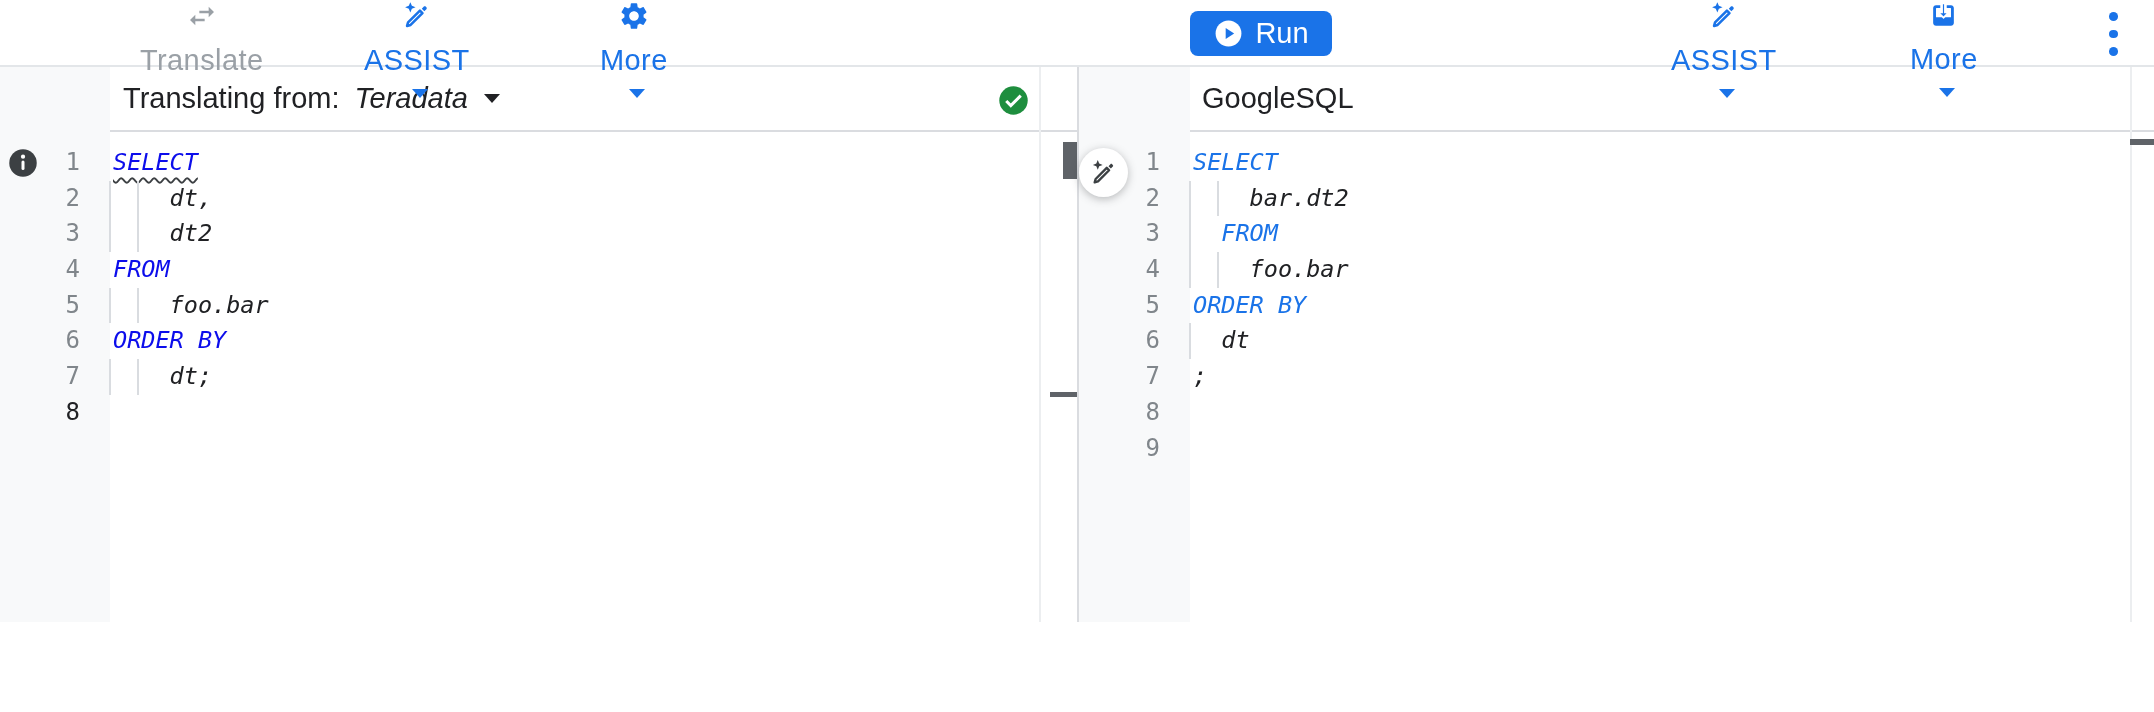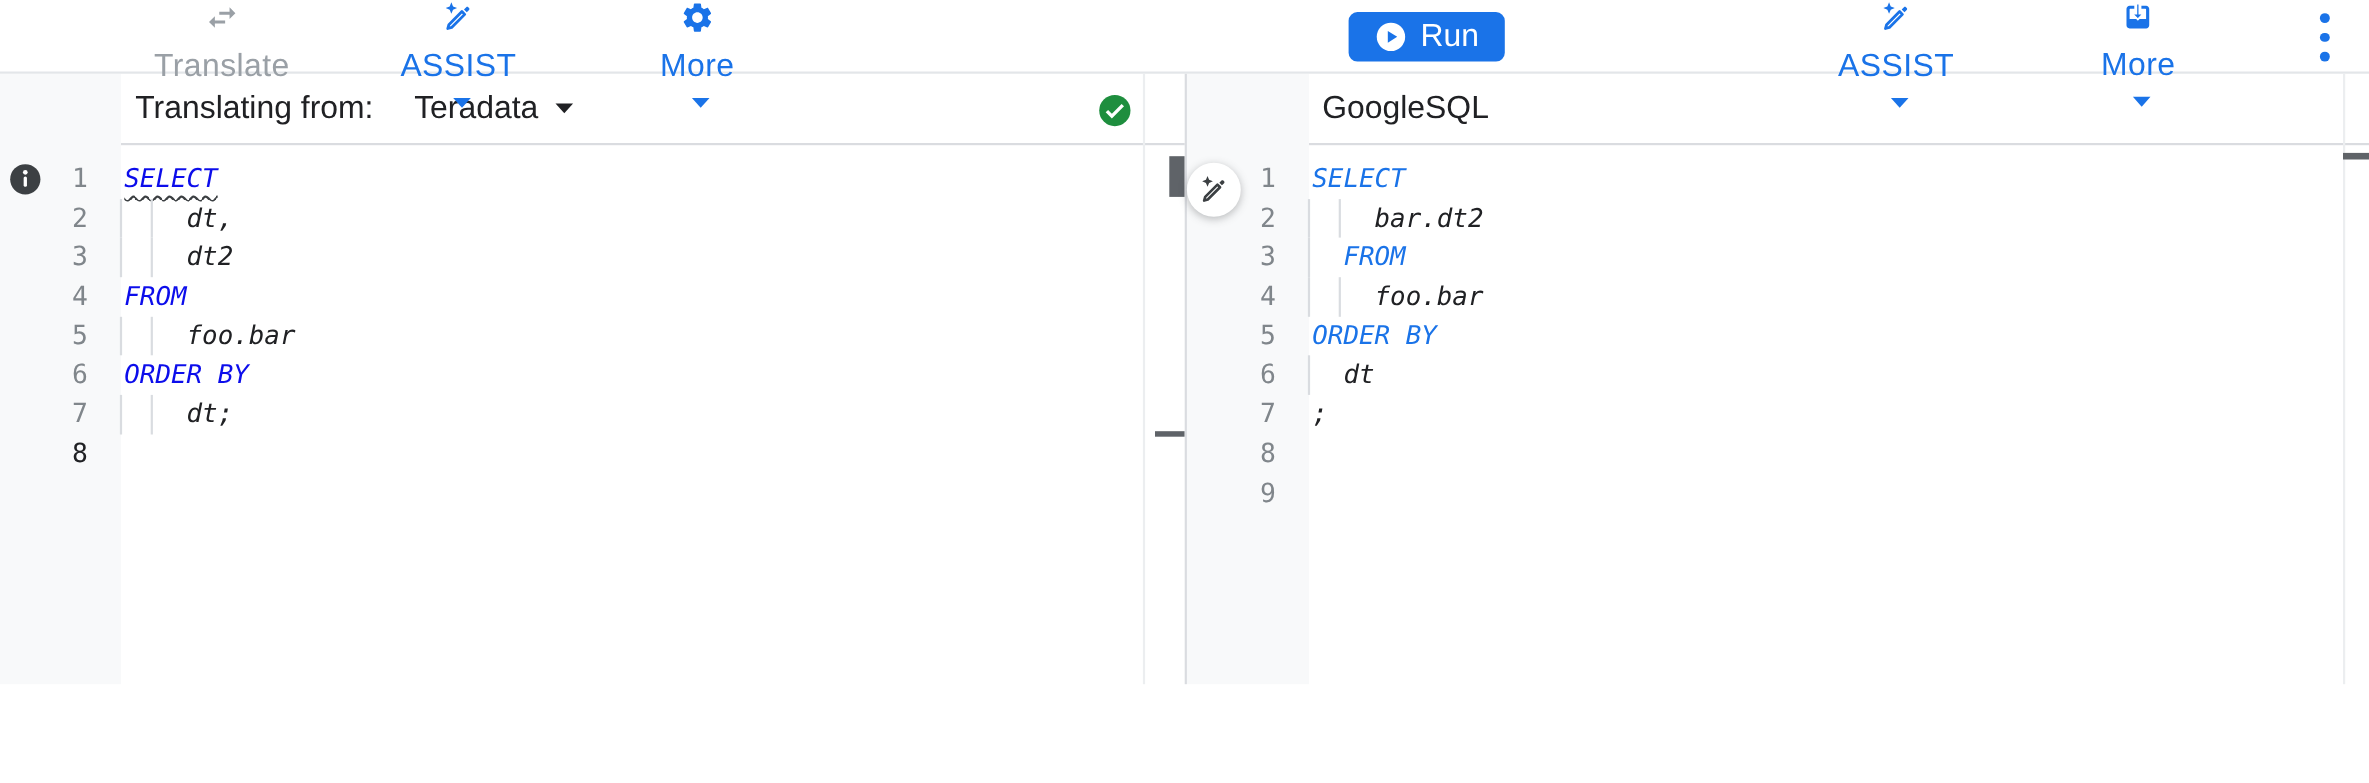--- a/index.html
+++ b/index.html
@@ -9,21 +9,21 @@
   
   .toolbar { position:absolute; left:0; top:0; width:2154px; height:67px; background:#fff;
              border-bottom:2px solid #e3e6e9; z-index:5; }
   .tb-item { position:absolute; top:0; height:65px; display:flex; align-items:center; gap:12px;
              font-size:29px; font-weight:500; letter-spacing:.4px; color:#1a73e8; cursor:pointer;flex-direction:column; }
   .tb-item.disabled { color:#9aa0a6; cursor:default; }
   .caret { width:0; height:0; border-left:8px solid transparent; border-right:8px solid transparent;
            border-top:9px solid currentColor; margin-left:6px; }
   .run-btn { position:absolute; left:1190px; top:11px; width:142px; height:45px; background:#1a73e8;
              border:none; border-radius:8px; display:flex; align-items:center; justify-content:center;
-             gap:11px; color:#fff; font-size:29px; font-weight:500; font-family:inherit; cursor:pointer;margin-left:36px; }
+             gap:11px; color:#fff; font-size:29px; font-weight:500; font-family:inherit; cursor:pointer; }
   .dots { position:absolute; left:2104px; top:12px; width:18px; height:44px; display:flex;
           flex-direction:column; align-items:center; justify-content:center; gap:9px; cursor:pointer; }
   .dots span { width:9px; height:9px; border-radius:50%; background:#1a73e8; }
 
   
   .divider { position:absolute; left:1077px; top:0; width:2px; height:622px; background:#dadce0; z-index:4; }
   .gutter-bg { position:absolute; top:67px; height:555px; background:#f8f9fa; }
   .gutter-bg.left { left:0; width:110px; }
   .gutter-bg.right { left:1079px; width:111px; }
   .hdr-border { position:absolute; top:130px; height:2px; background:#dadce0; }
@@ -145,21 +145,21 @@
   <div class="gutter-bg left"></div>
   <div class="gutter-bg right"></div>
   <div class="divider"></div>
   <div class="hdr-border" style="left:110px; width:967px;"></div>
   <div class="hdr-border" style="left:1190px; width:964px;"></div>
   <div class="track-line" style="left:1039px;"></div>
   <div class="track-line" style="left:2130px;"></div>
 
   <div class="hdr" style="left:123px;">
     <span>Translating from:</span>
-    <span class="dialect-btn" style="margin-left:37px;">
+    <span class="dialect-btn" style="margin-left:15px;font-style:italic;">
       <span>Teradata</span>
       <span class="caret"></span>
     </span>
   </div>
   <span class="check-badge">
     <svg width="31" height="31" viewBox="0 0 24 24">
         <circle cx="12" cy="12" r="11" fill="#1e8e3e"></circle>
         <path d="M6.4 12.4l3.5 3.5 7.7-7.7" fill="none" stroke="#fff" stroke-width="2.4"></path>
       </svg>
   </span>

